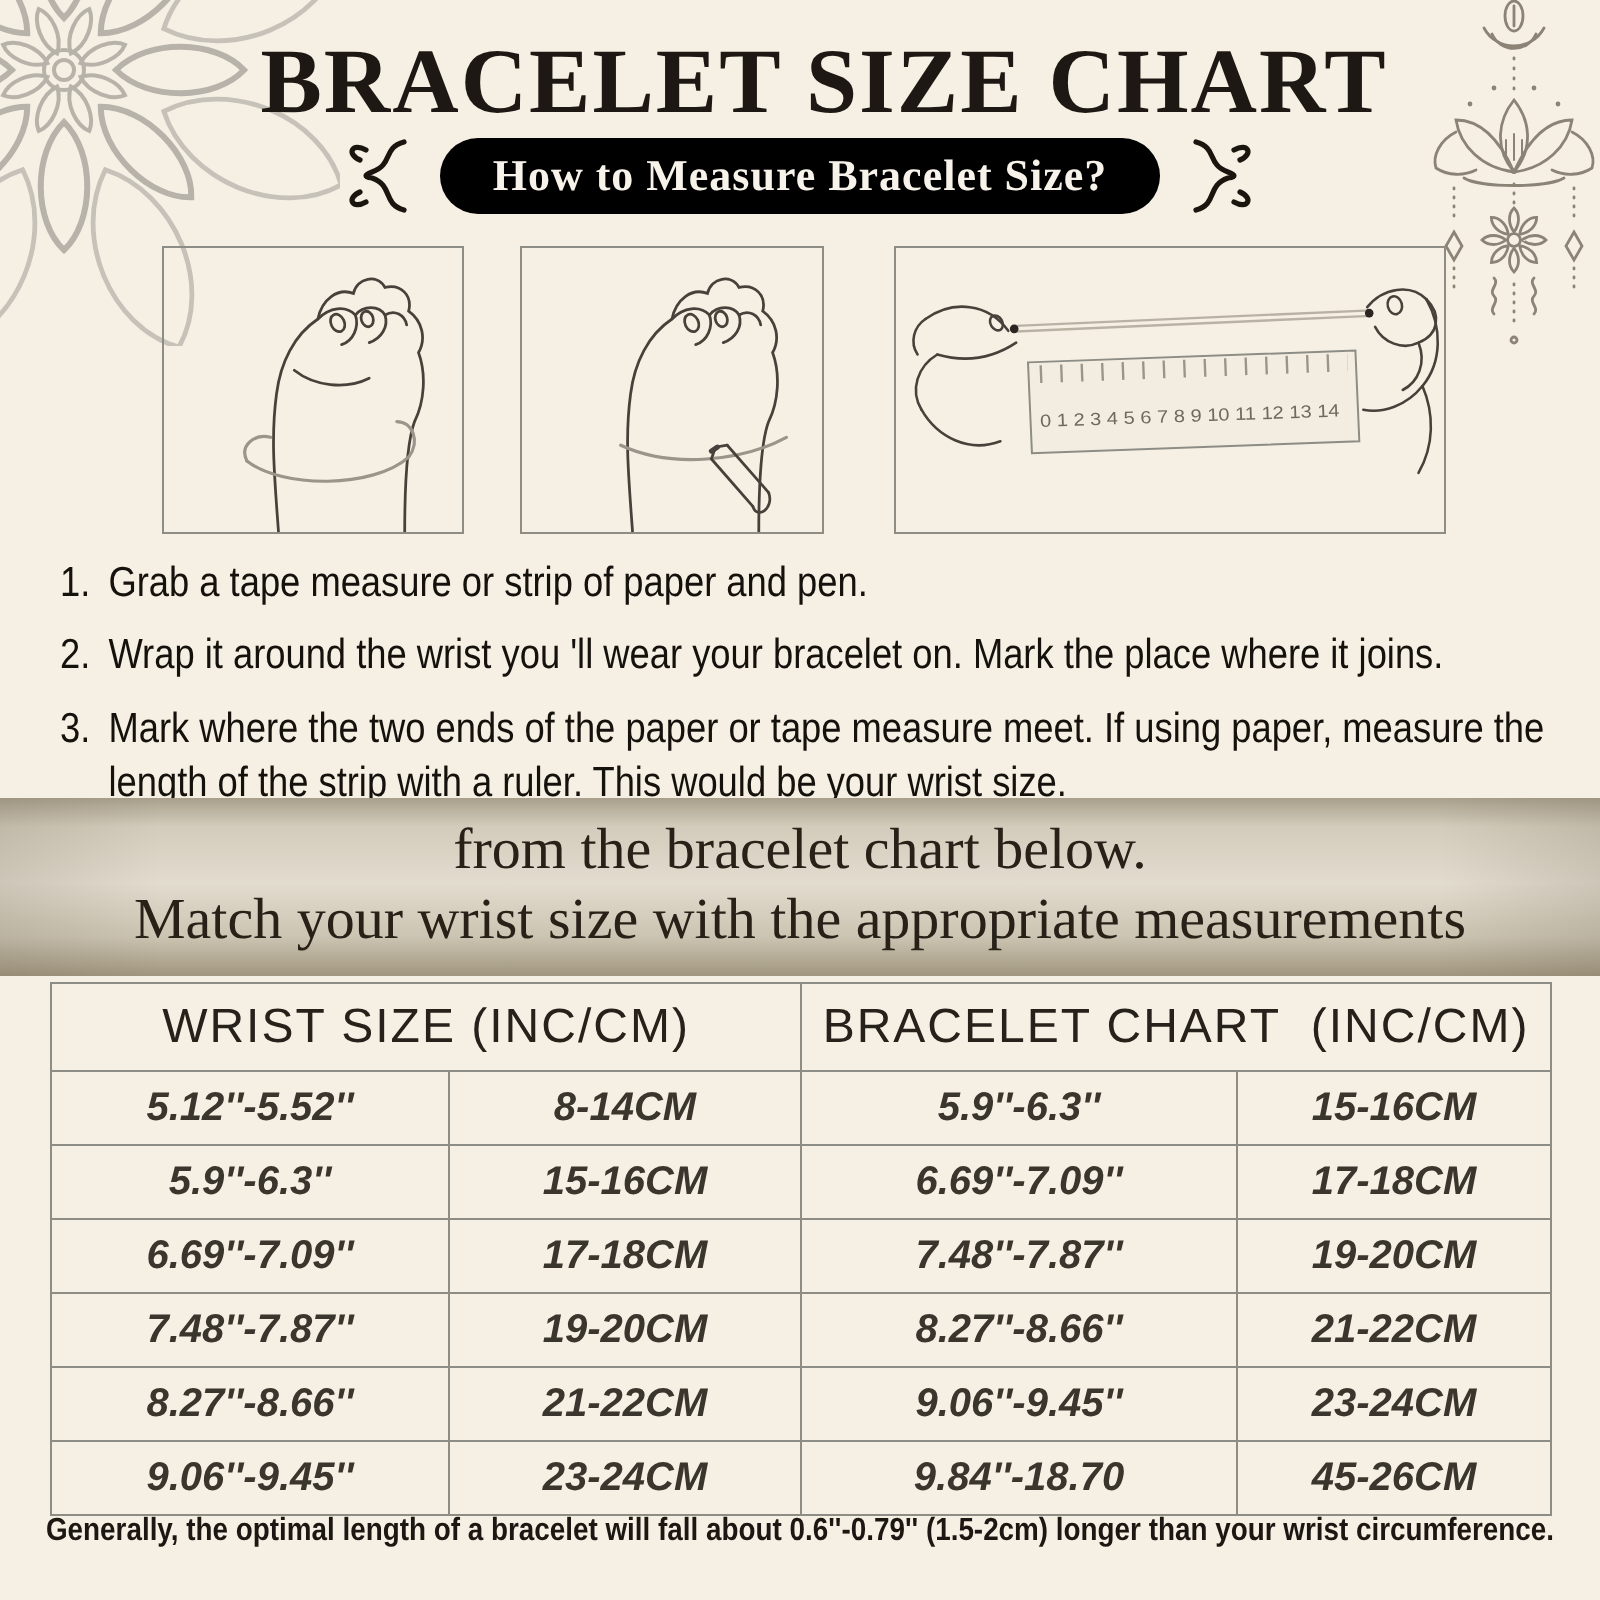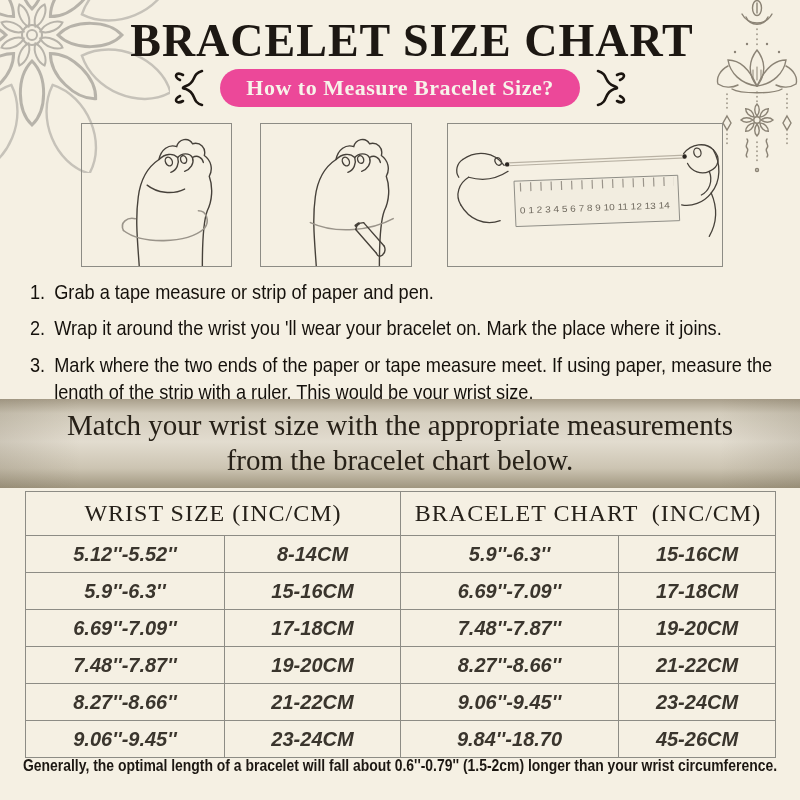--- a/index.html
+++ b/index.html
@@ -5,21 +5,21 @@
   html,body{margin:0;padding:0;}
   .page{position:relative;width:800px;height:800px;background:#f5f0e3;overflow:hidden;
         font-family:"Liberation Sans",sans-serif;color:#1e1914;}
 
   
   .title{position:absolute;top:14px;left:0;width:100%;text-align:center;
          font-family:"Liberation Serif",serif;font-weight:700;font-size:46px;
          letter-spacing:1px;color:#1d1813;padding-left:12px;}
   .badge-row{position:absolute;top:68px;left:0;width:100%;display:flex;
              justify-content:center;align-items:center;gap:14px;}
-  .badge{background:#ec4899;color:#f7f3ea;font-family:"Liberation Serif",serif;
+  .badge{background:#000000;color:#f7f3ea;font-family:"Liberation Serif",serif;
          font-weight:700;font-size:22px;line-height:38px;padding:0 26px;
          border-radius:20px;letter-spacing:.5px;white-space:nowrap;}
   .flourish{display:block;}
 
   
   .illus{position:absolute;top:123px;height:144px;border:1px solid #8d8c85;box-sizing:border-box;}
   .illus svg{display:block;}
   #box1{left:81px;width:151px;}
   #box2{left:260px;width:152px;}
   #box3{left:447px;width:276px;}
@@ -34,21 +34,21 @@
   .banner{position:absolute;top:399px;left:0;width:800px;height:89px;box-sizing:border-box;
           padding-top:9px;text-align:center;
           font-family:"Liberation Serif",serif;font-size:29px;line-height:35px;color:#272118;
           background:
             linear-gradient(90deg,rgba(110,100,80,.18) 0,rgba(110,100,80,0) 10%,rgba(110,100,80,0) 90%,rgba(110,100,80,.18) 100%),
             linear-gradient(180deg,#a99f8b 0%,#d3ccbc 16%,#e2dccf 48%,#ccc4b2 78%,#a0967f 100%);}
 
   
   .size-table{position:absolute;left:25px;top:491px;width:750px;border-collapse:collapse;table-layout:fixed;}
   .size-table th,.size-table td{border:1px solid #8d8c85;text-align:center;padding:0;}
-  .size-table th{height:43px;font-family:Liberation Serif, serif;font-weight:400;
+  .size-table th{height:43px;font-family:Liberation Sans, sans-serif;font-weight:400;
                  font-size:24px;letter-spacing:1px;color:#26211a;white-space:pre;}
   .size-table td{height:36px;font-family:"Liberation Sans",sans-serif;font-weight:700;
                  font-size:20px;color:#3a352d;font-style:italic;}
 
   
   .footer{position:absolute;top:757px;left:50%;width:920px;text-align:center;
           font-size:16px;font-weight:700;color:#1c1712;
           transform:translateX(-50%) scaleX(.87);}
 
   .deco{position:absolute;}
@@ -246,22 +246,22 @@
       <span class="num">2.</span>
       <span class="txt">Wrap it around the wrist you 'll wear your bracelet on. Mark the place where it joins.</span>
     </div>
     <div class="step">
       <span class="num">3.</span>
       <span class="txt">Mark where the two ends of the paper or tape measure meet. If using paper, measure the length of the strip with a ruler. This would be your wrist size.</span>
     </div>
   </div>
 
   <div class="banner">
+    <div>from the bracelet chart below.</div>
     <div>Match your wrist size with the appropriate measurements</div>
-    <div>from the bracelet chart below.</div>
   </div>
 
   <table class="size-table">
     <colgroup>
         <col style="width:199px">
         <col style="width:176px">
         <col style="width:218px">
         <col style="width:157px">
       </colgroup>
     <thead>

